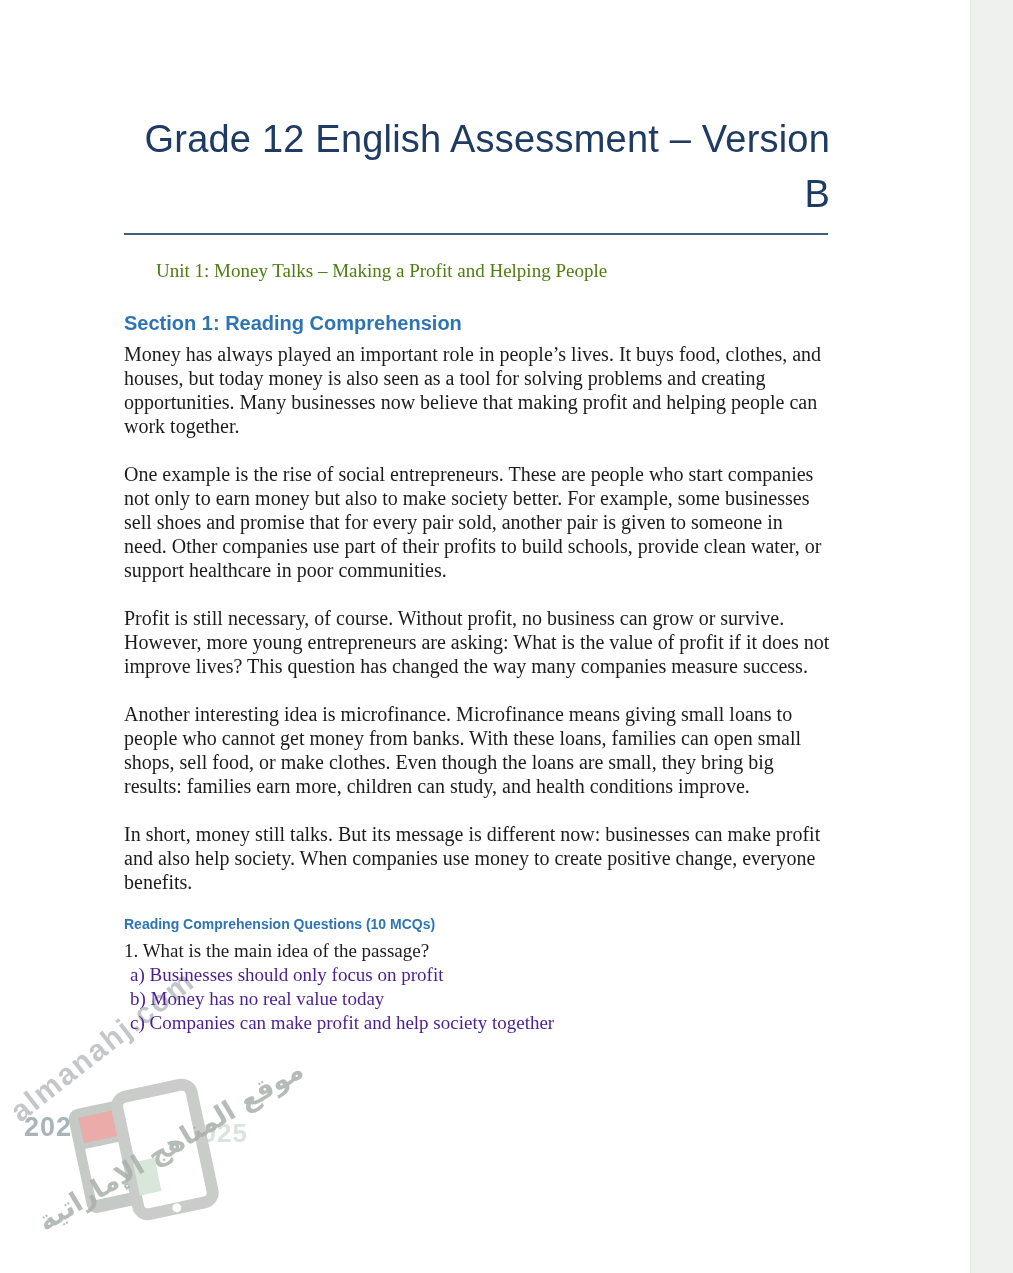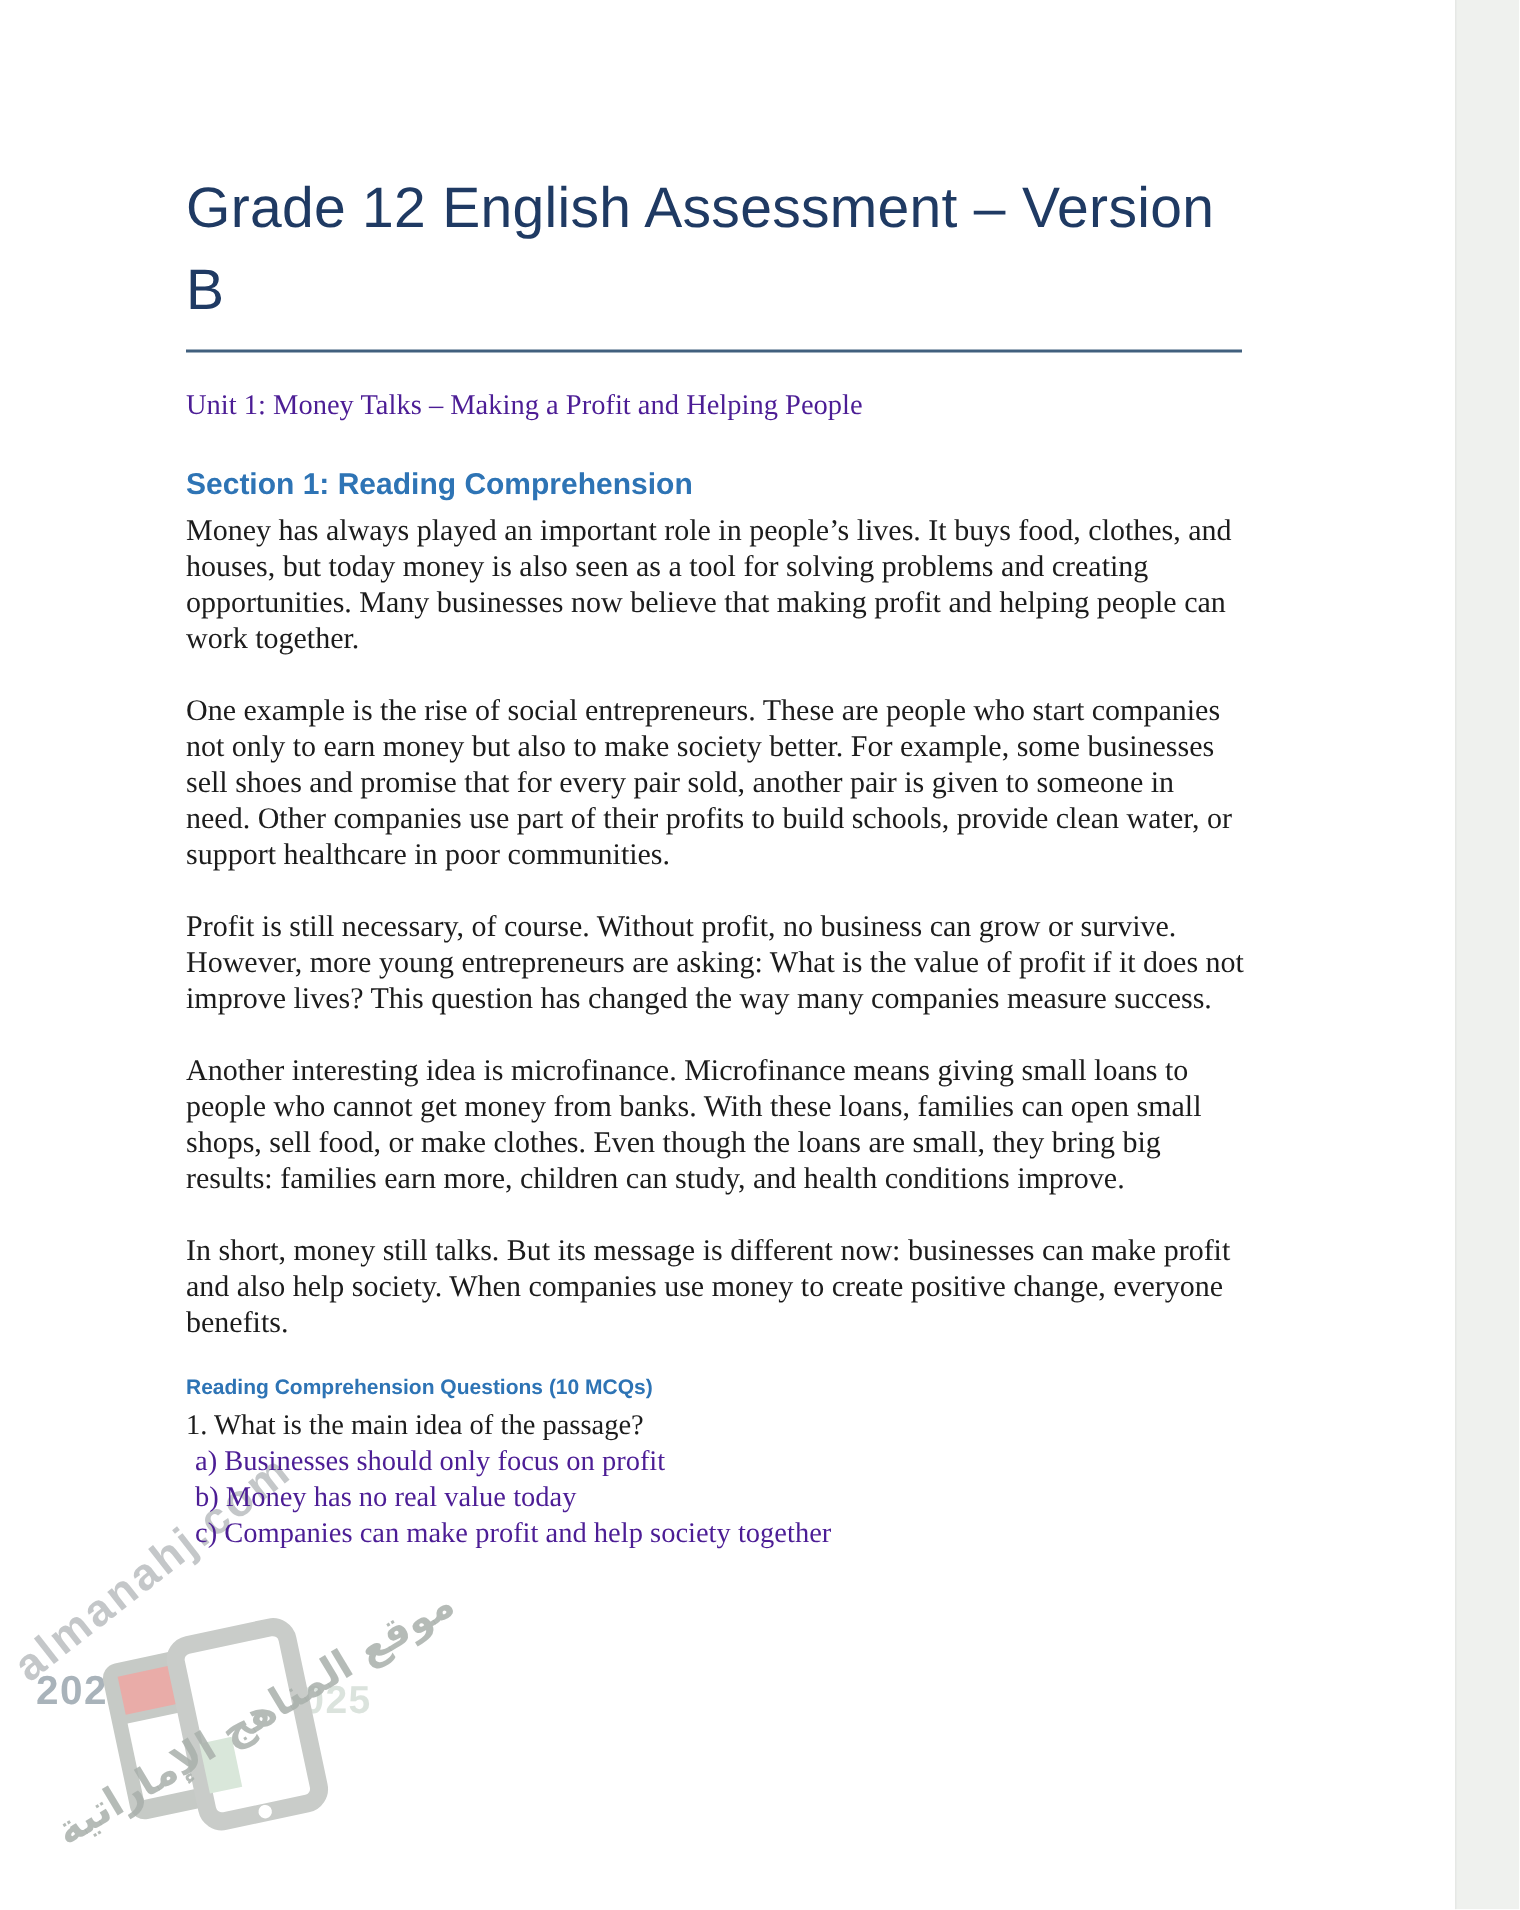--- a/index.html
+++ b/index.html
@@ -30,31 +30,32 @@
     z-index: 2;
   }
   .doc-title {
     font-family: "Liberation Sans", sans-serif;
     font-weight: 400;
     font-size: 38px;
     line-height: 55px;
     color: #1f3a63;
     letter-spacing: 0.2px;
   }
-  .doc-title span { display: block; }
+  .doc-title span { display: block; text-align: right; }
   .title-rule {
     margin-top: 11px;
     border-top: 2px solid #41607e;
     width: 704px;
   }
   .unit-line {
     margin-top: 24px;
     font-size: 19px;
     line-height: 24px;
-    color: #4c1d95;
+    color: #4d7c0f;
+    margin-left: 32px;
   }
   .section-heading {
     margin-top: 27px;
     font-family: "Liberation Sans", sans-serif;
     font-weight: 700;
     font-size: 20px;
     line-height: 26px;
     color: #2e74b5;
   }
   .passage { margin-top: 6px; }

